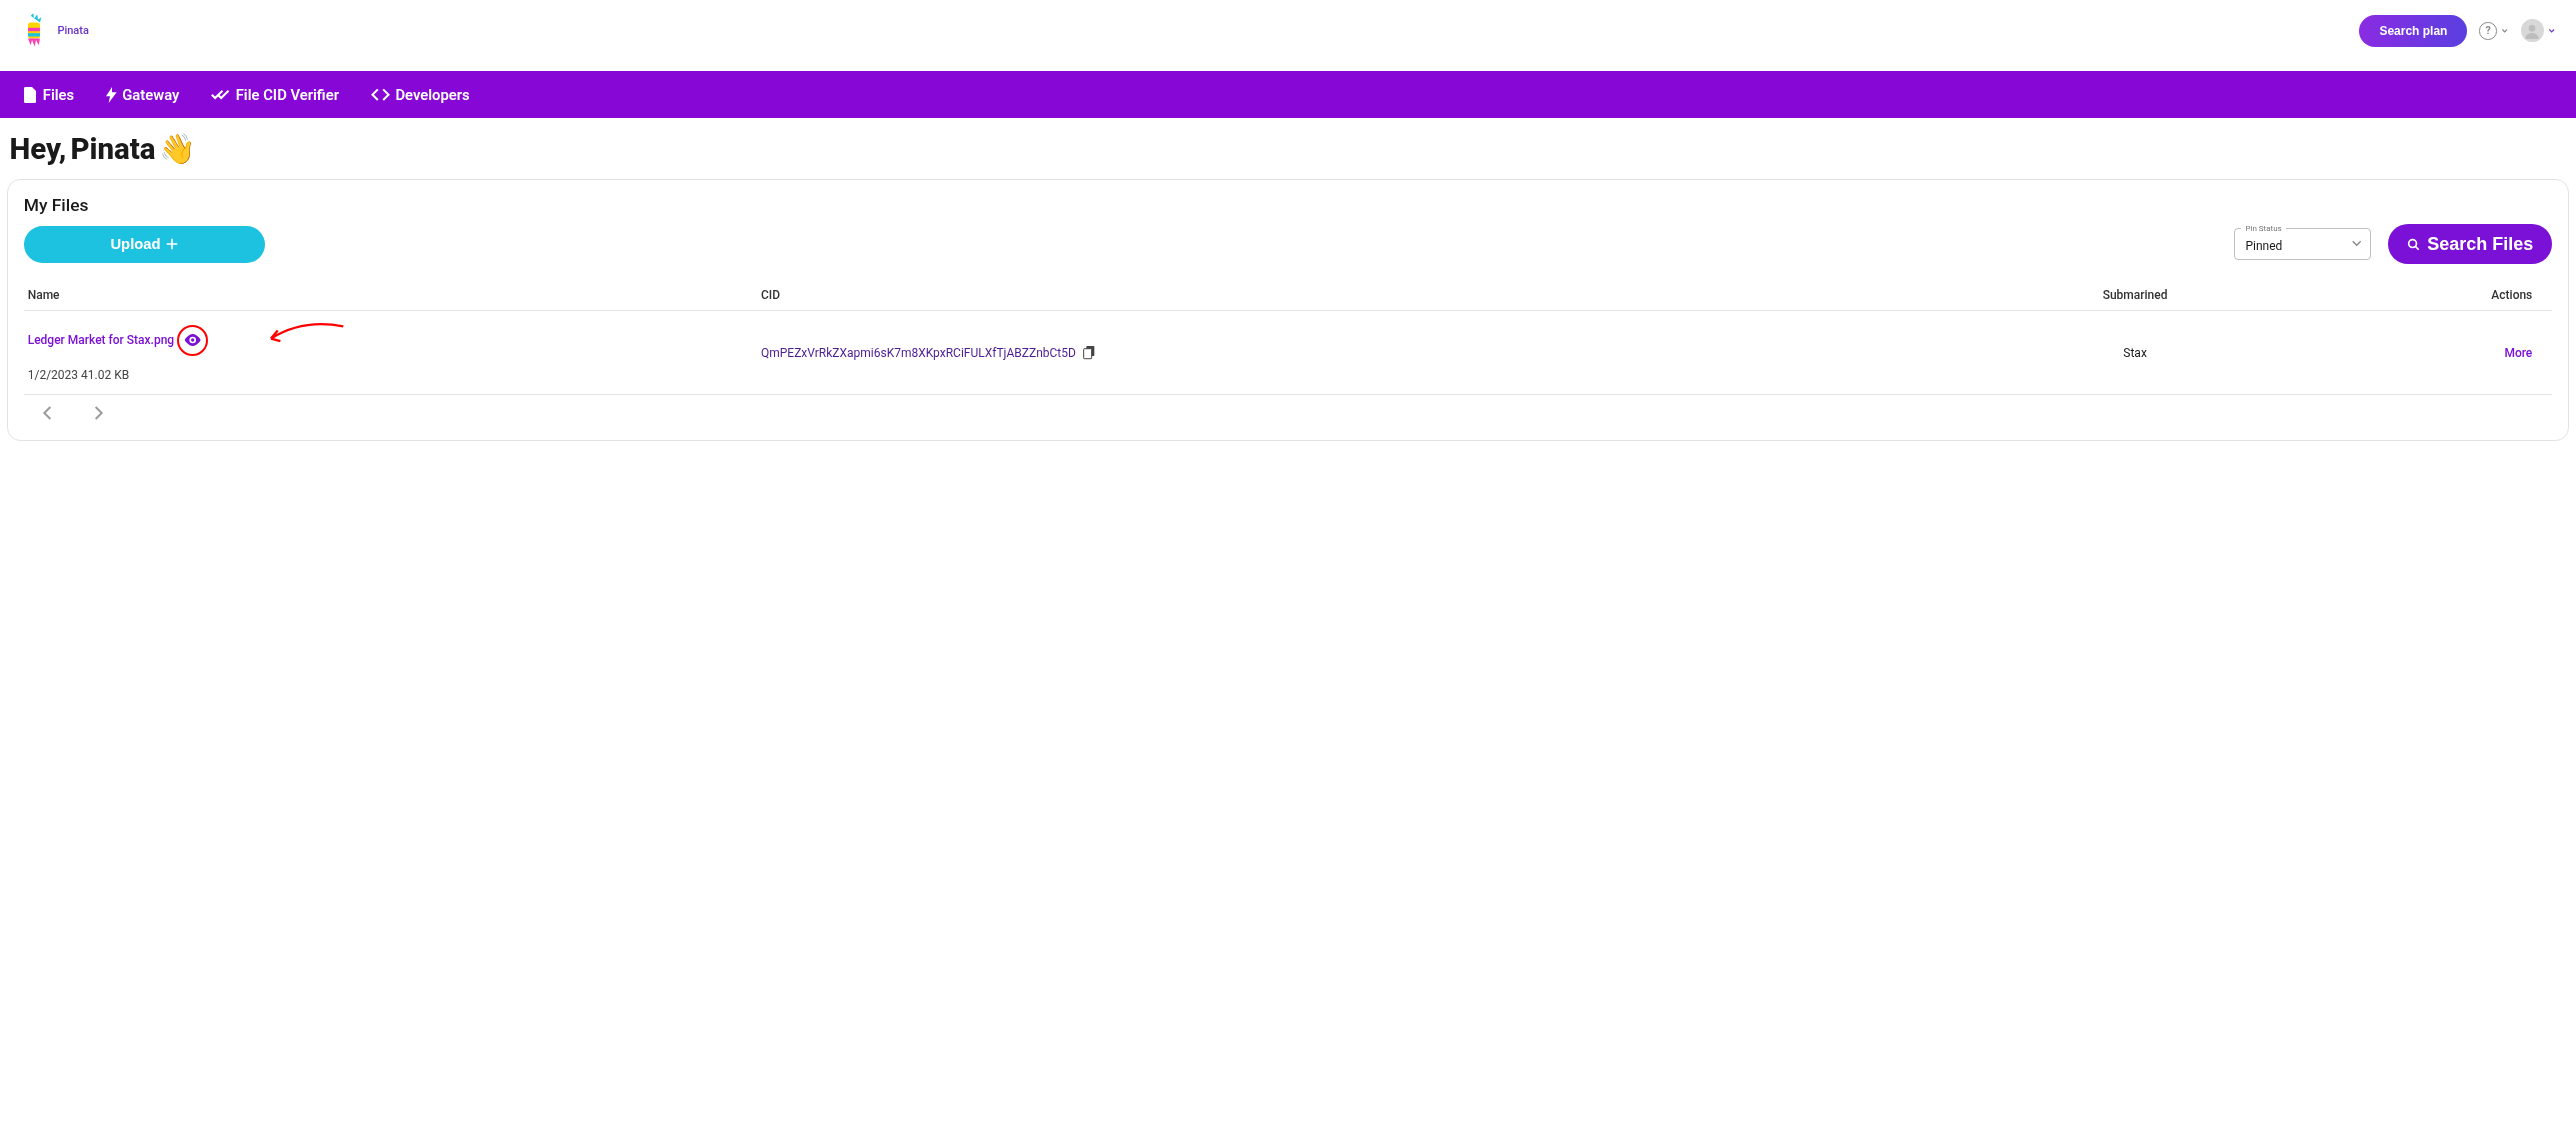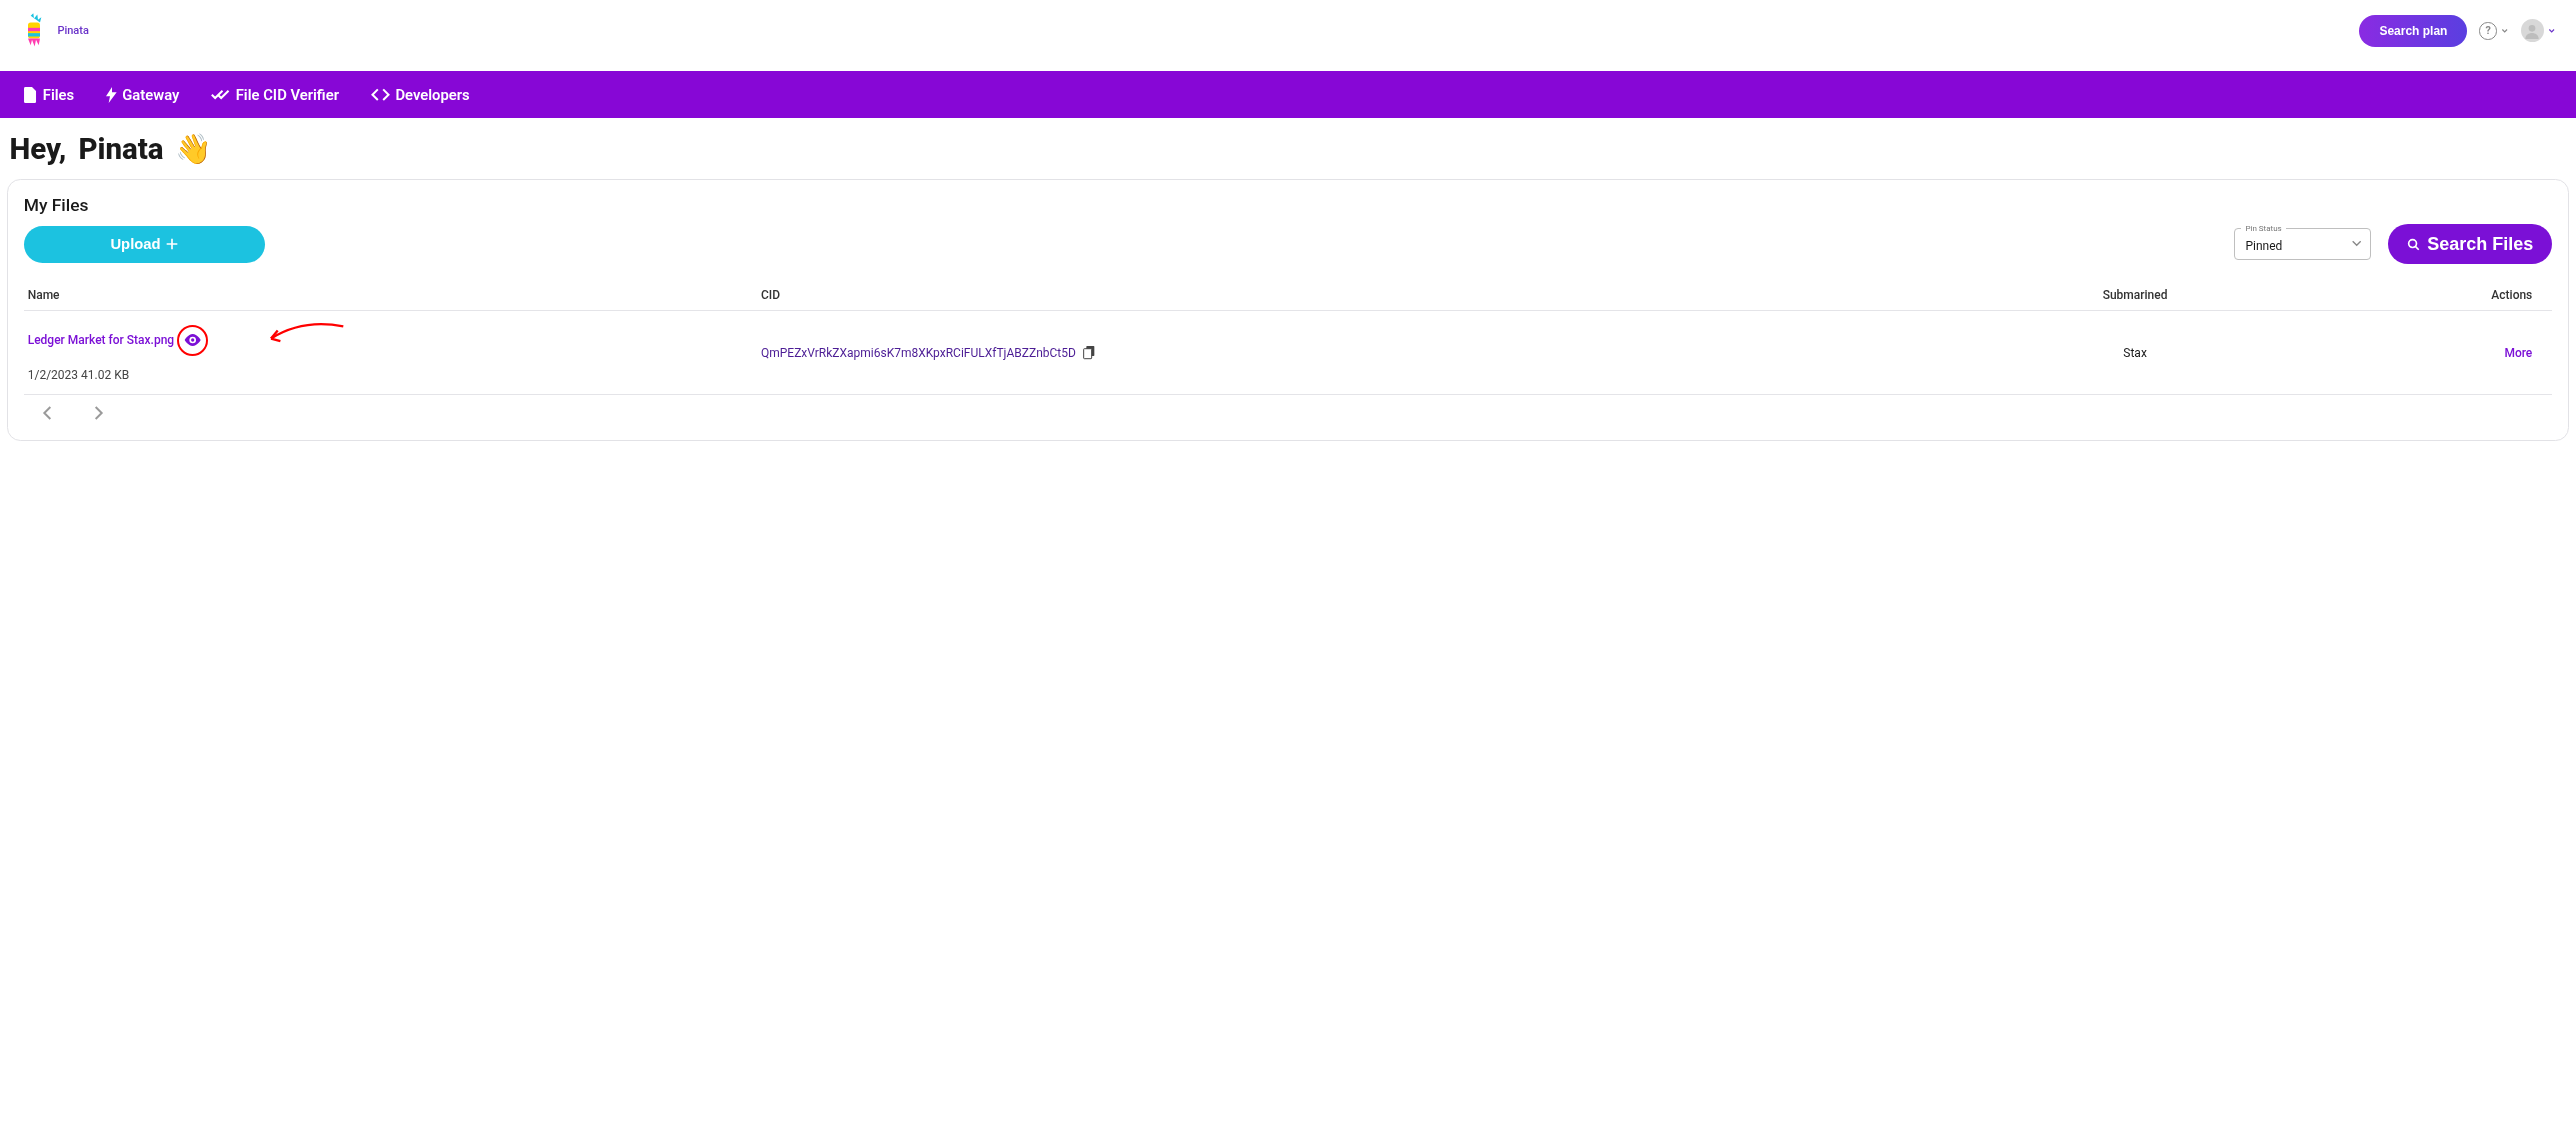--- a/index.html
+++ b/index.html
@@ -92,21 +92,21 @@
   cursor: pointer;
 }
 .content {
   padding: 13.4px 6.7px 6.7px 6.7px;
 }
 .greeting {
   font-size: 29.5px;
   font-weight: 800;
   display: flex;
   align-items: center;
-  gap: 12px;
+  gap: 4px;
   padding-left: 2.7px;
   padding-bottom: 13.4px;
 }
 .panel {
   border: 0.7px solid #e2e2e6;
   border-radius: 13.4px;
   padding: 14.8px 16px 19px 16px;
 }
 .section-title {
   font-size: 17.4px;

